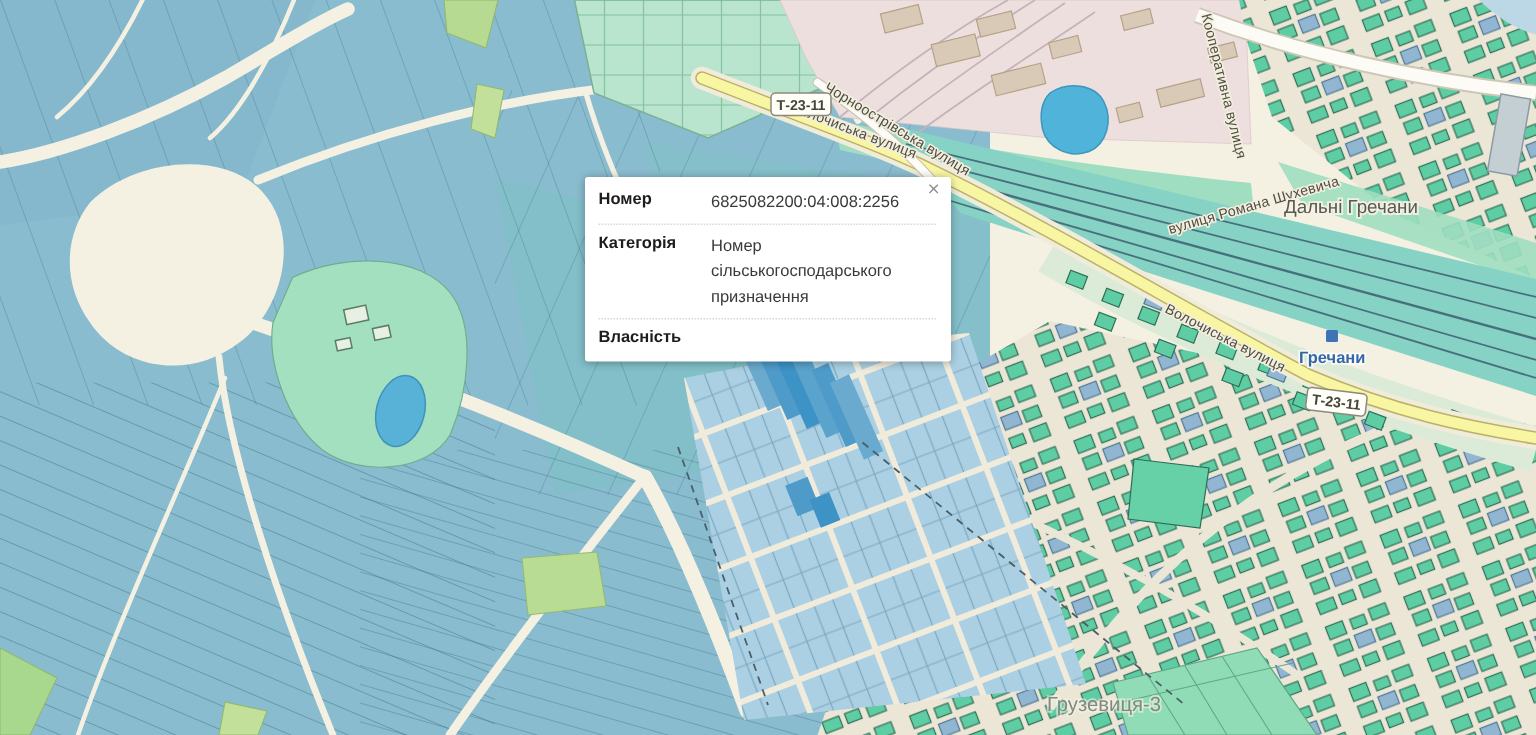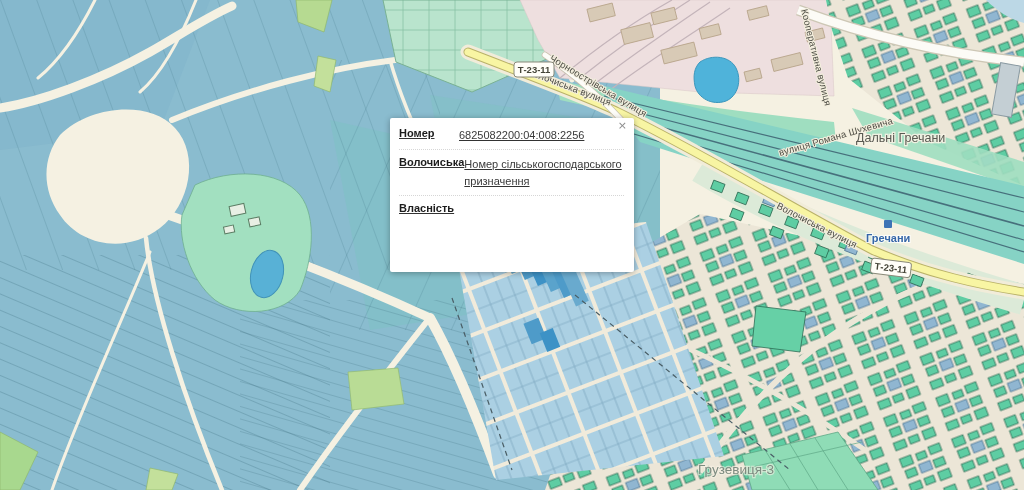--- a/index.html
+++ b/index.html
@@ -16,24 +16,24 @@
   .place-big{font-size:13.5px;fill:#7d8b80;
          paint-order:stroke;stroke:rgba(246,242,228,.6);stroke-width:2.4px;}
   .station{font-size:11px;font-weight:700;fill:#3566a8;
          paint-order:stroke;stroke:rgba(255,255,255,.75);stroke-width:2.2px;}
   .badge-text{font-size:9.5px;font-weight:700;fill:#454538;}
 
   
   .popup{position:absolute;left:390px;top:118px;width:244px;background:#ffffff;
          border-radius:2px;box-shadow:0 1px 6px rgba(0,0,0,.32);
          padding:3px 10px 5px 9px;box-sizing:border-box;font-size:11px;color:#333;z-index:5;}
-  .popup-row{display:flex;padding:6px 0 5px;border-bottom:1px dotted #d6d6d6;text-decoration:underline;}
-  .popup-row:last-child{border-bottom:none;flex-direction:column;}
+  .popup-row{display:flex;padding:6px 0 5px;border-bottom:1px dotted #d6d6d6;}
+  .popup-row:last-child{border-bottom:none;}
   .popup-label{flex:0 0 60px;font-weight:700;color:#1d1d1d;}
-  .popup-value{flex:1;color:#3a3a3a;line-height:1.55;}
+  .popup-value{flex:1;color:#3a3a3a;line-height:1.55;margin-left:15px;}
   .popup-close{position:absolute;top:2px;right:7px;font-size:11px;line-height:1;
                color:#8d8d8d;cursor:pointer;font-family:"DejaVu Sans",sans-serif;}
 </style>
 </head>
 <body>
 
 <div class="stage">
 
 <svg width="1024" height="490" viewBox="0 0 1024 490">
   <defs>
@@ -253,21 +253,21 @@
   </g>
 </svg>
 
 <div class="popup">
   <span class="popup-close">×</span>
   <div class="popup-row">
     <div class="popup-label">Номер</div>
     <div class="popup-value">6825082200:04:008:2256</div>
   </div>
   <div class="popup-row">
-    <div class="popup-label">Волочиська</div>
+    <div class="popup-label">Категорія</div>
     <div class="popup-value">Номер сільськогосподарського призначення</div>
   </div>
   <div class="popup-row">
     <div class="popup-label">Власність</div>
   </div>
 </div>
 
 </div>
 
 </body></html>

